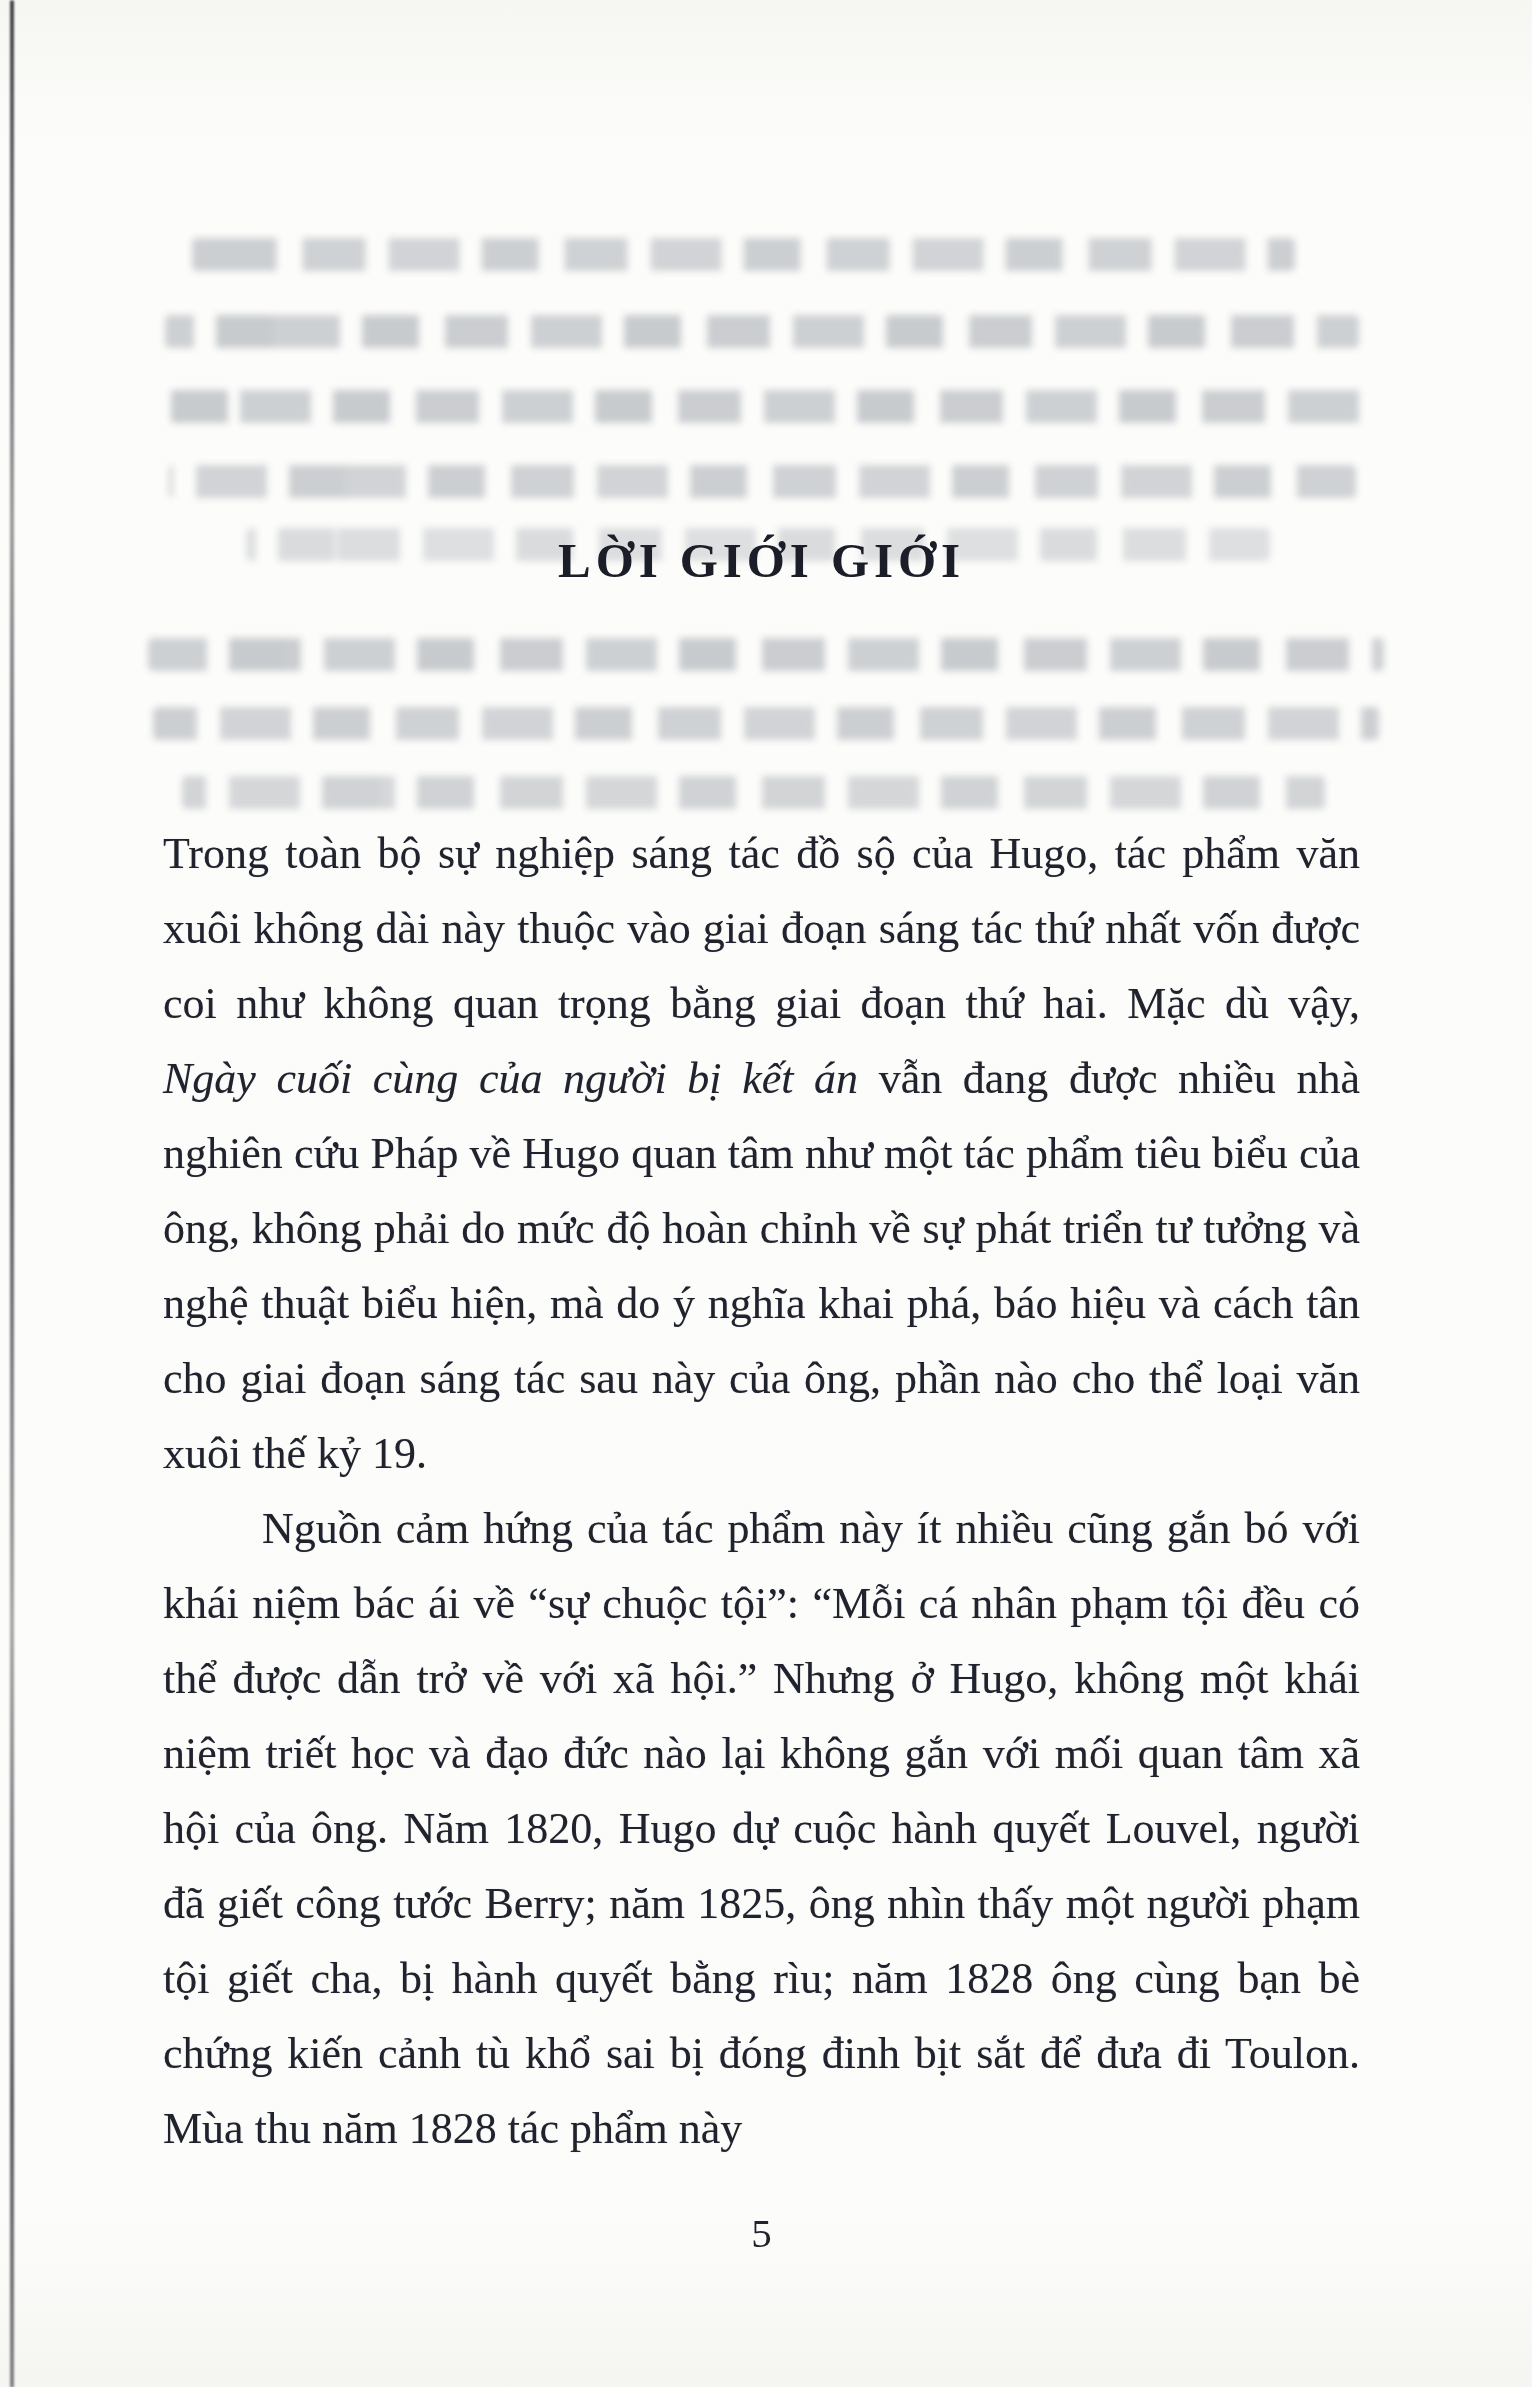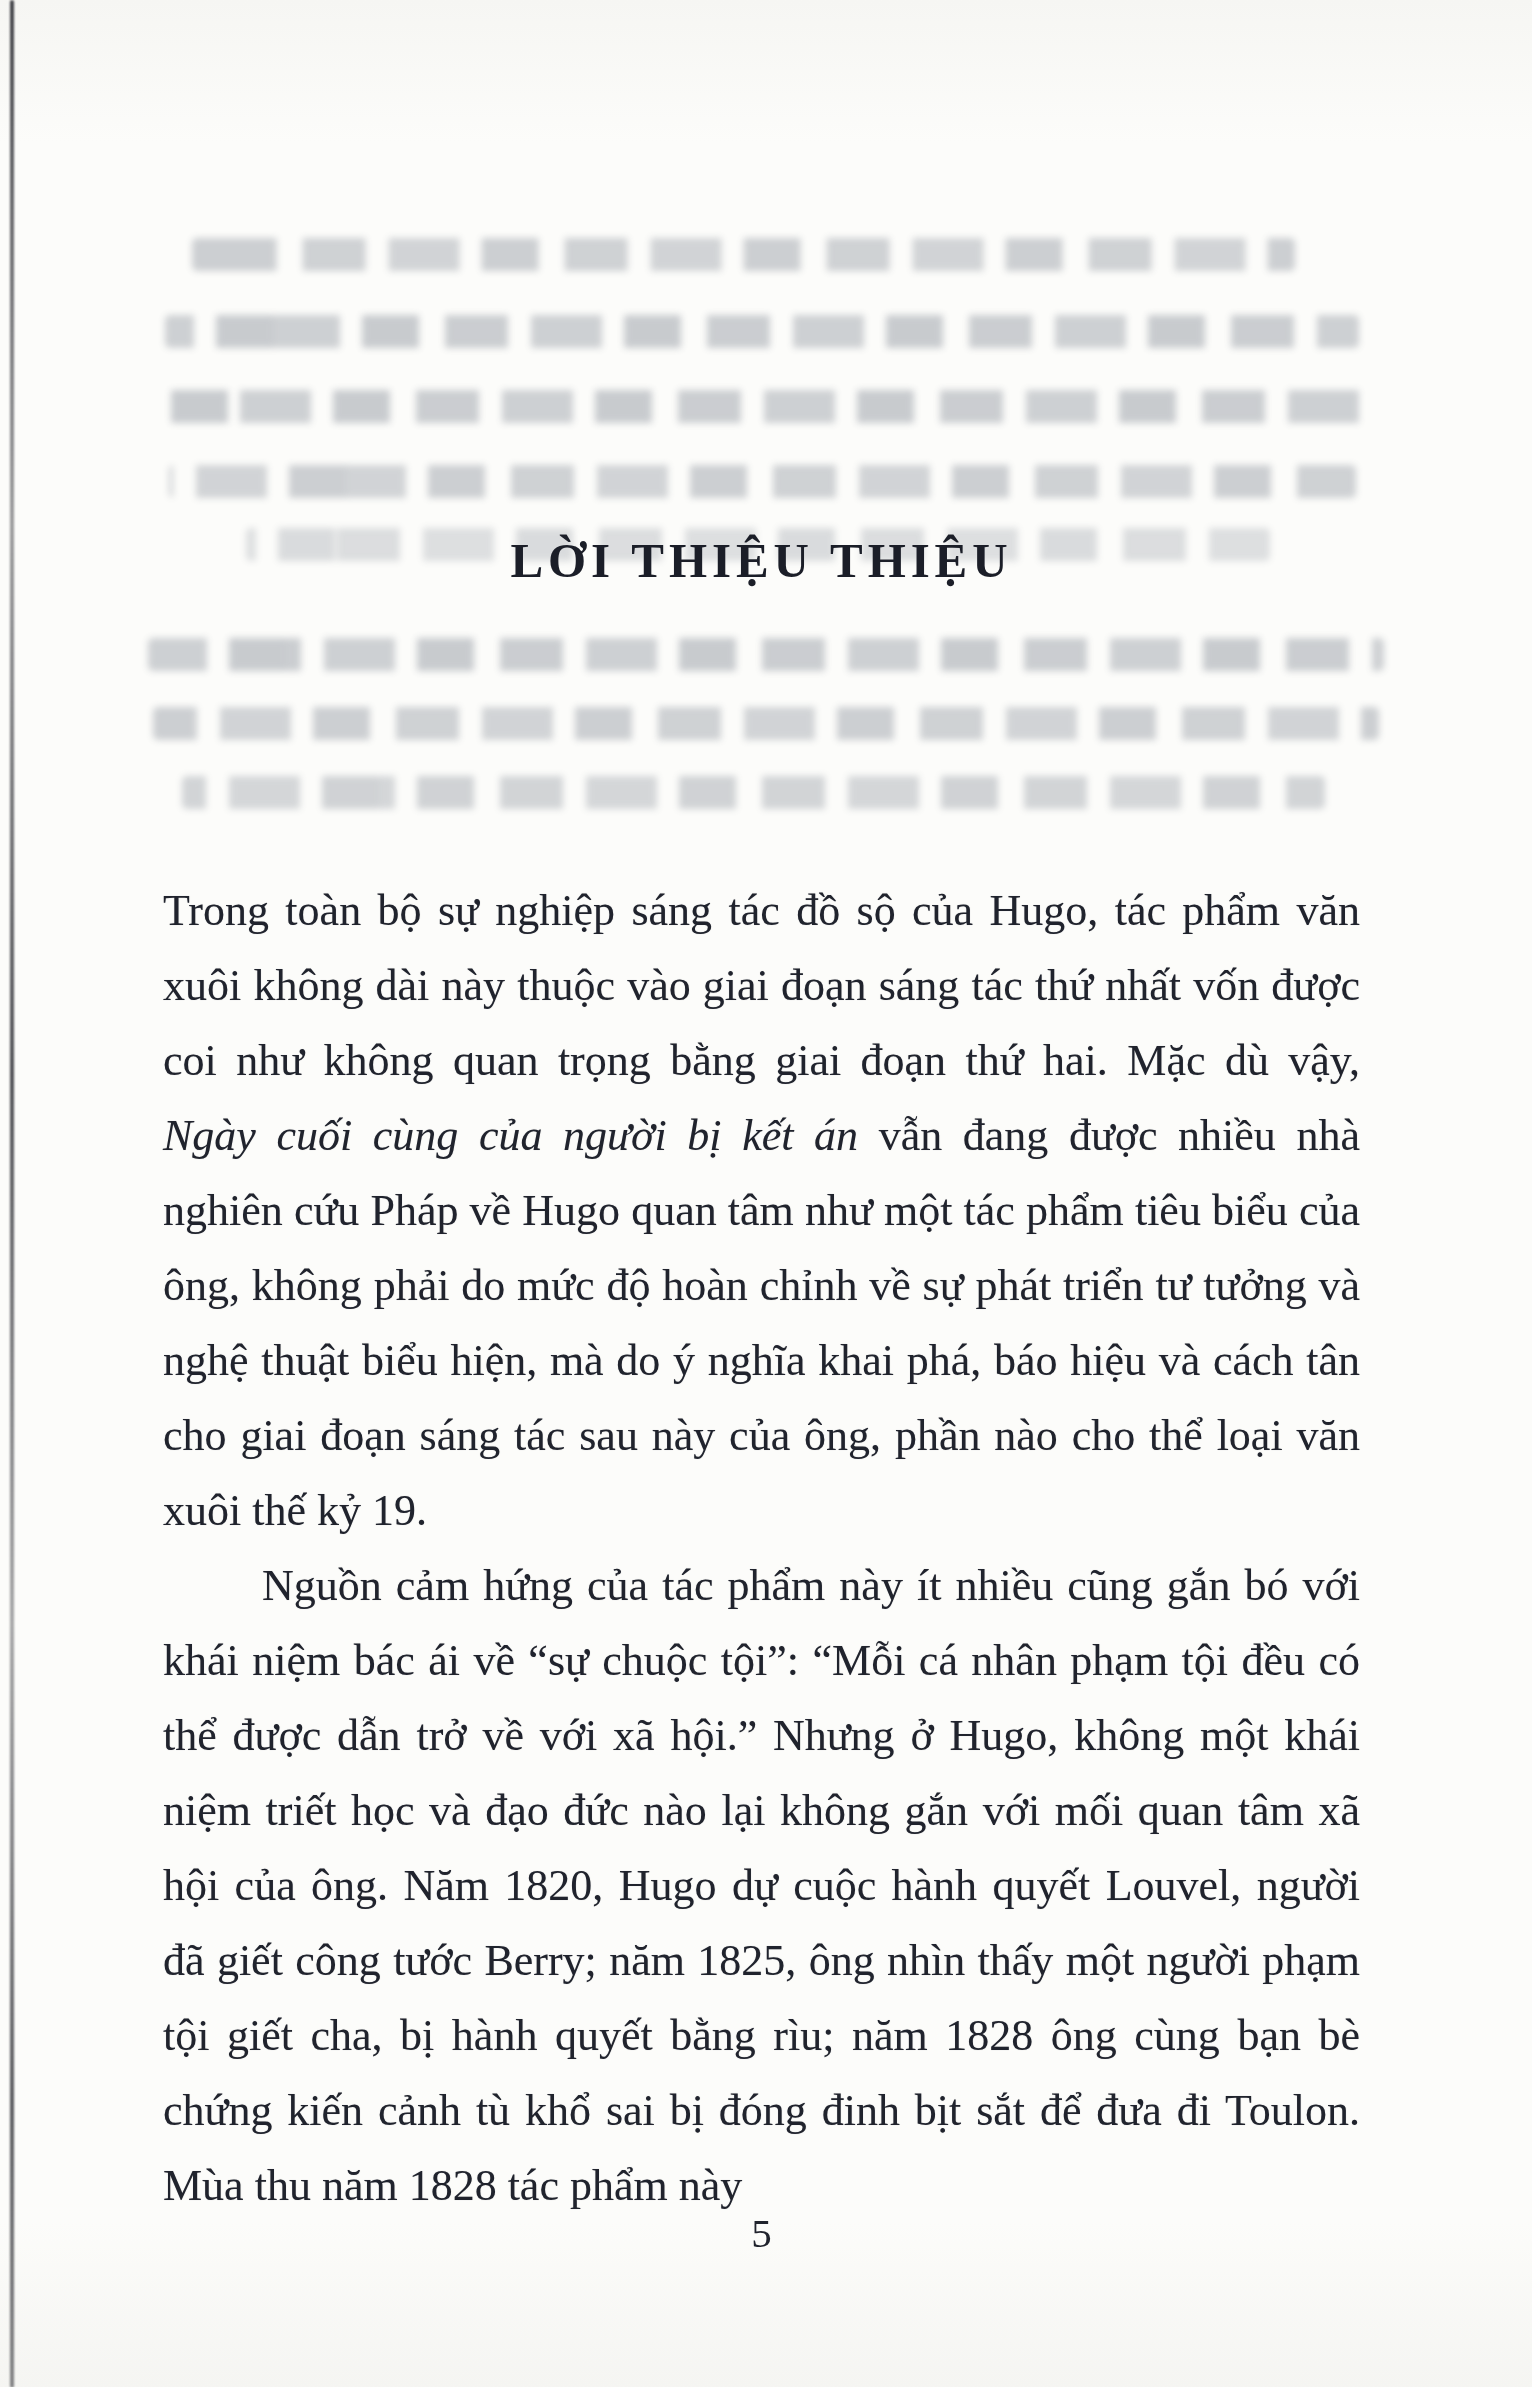--- a/index.html
+++ b/index.html
@@ -60,21 +60,21 @@
     margin: 0;
     text-align: center;
     font-size: 49px;
     font-weight: 700;
     letter-spacing: 4.9px;
     color: var(--title_ink, #1b1e28);
     z-index: 2;
   }
   .body-text {
     position: absolute;
-    top: 873px;
+    top: 816px;
     left: 163px;
     width: 1197px;
     font-size: 44px;
     line-height: 75px;
     text-align: justify;
     color: var(--ink, #20232d);
     text-shadow: 0 0 1px rgba(32,35,45,.25);
     z-index: 2;
   }
   .body-text p {
@@ -106,21 +106,21 @@
 
   <div class="bleed" style="top:238px; left:192px; width:1103px; opacity:.28; background-position:-29.6px 0;"></div>
   <div class="bleed" style="top:315px; left:165px; width:1194px; opacity:.30; background-position:-108px 0;"></div>
   <div class="bleed" style="top:390px; left:165px; width:1210px; opacity:.30; background-position:-63px 0;"></div>
   <div class="bleed" style="top:465px; left:169px; width:1187px; opacity:.28; background-position:-177px 0;"></div>
   <div class="bleed" style="top:528px; left:246px; width:1024px; opacity:.20; background-position:-89px 0;"></div>
   <div class="bleed" style="top:638px; left:148px; width:1236px; opacity:.30; background-position:-138px 0;"></div>
   <div class="bleed" style="top:707px; left:153px; width:1226px; opacity:.28; background-position:-39px 0;"></div>
   <div class="bleed" style="top:776px; left:182px; width:1143px; opacity:.26; background-position:-197px 0;"></div>
 
-  <h1 class="title">LỜI THIỆU THIỆU</h1>
+  <h1 class="title">LỜI GIỚI GIỚI</h1>
 
   <div class="body-text">
     <p><span>Trong toàn bộ sự nghiệp sáng tác đồ sộ của Hugo, tác phẩm văn xuôi không dài này thuộc vào giai đoạn sáng tác thứ nhất vốn được coi như không quan trọng bằng giai đoạn thứ hai. Mặc dù vậy, </span><em>Ngày cuối cùng của người bị kết án</em><span> vẫn đang được nhiều nhà nghiên cứu Pháp về Hugo quan tâm như một tác phẩm tiêu biểu của ông, không phải do mức độ hoàn chỉnh về sự phát triển tư tưởng và nghệ thuật biểu hiện, mà do ý nghĩa khai phá, báo hiệu và cách tân cho giai đoạn sáng tác sau này của ông, phần nào cho thể loại văn xuôi thế kỷ 19.</span></p>
     <p class="indent"><span>Nguồn cảm hứng của tác phẩm này ít nhiều cũng gắn bó với khái niệm bác ái về “sự chuộc tội”: “Mỗi cá nhân phạm tội đều có thể được dẫn trở về với xã hội.” Nhưng ở Hugo, không một khái niệm triết học và đạo đức nào lại không gắn với mối quan tâm xã hội của ông. Năm 1820, Hugo dự cuộc hành quyết Louvel, người đã giết công tước Berry; năm 1825, ông nhìn thấy một người phạm tội giết cha, bị hành quyết bằng rìu; năm 1828 ông cùng bạn bè chứng kiến cảnh tù khổ sai bị đóng đinh bịt sắt để đưa đi Toulon. Mùa thu năm 1828 tác phẩm này</span></p>
   </div>
 
   <div class="page-number">5</div>
 
 </div>
 

